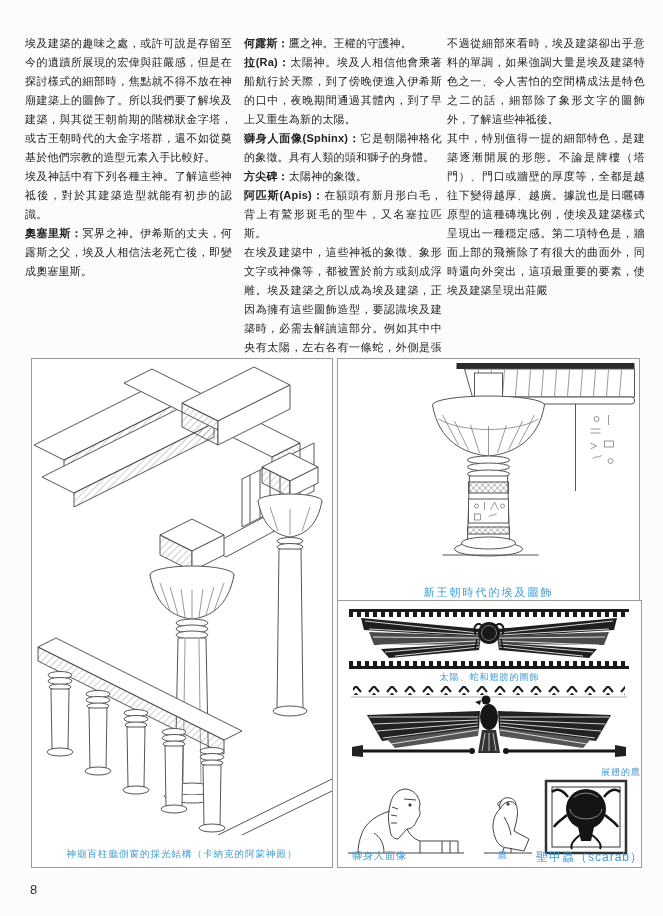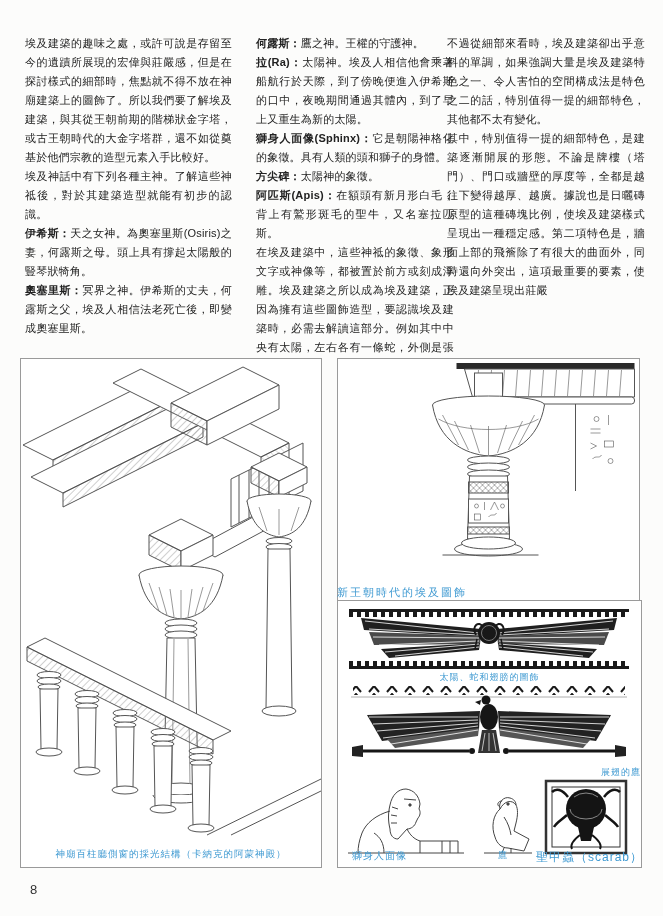--- a/index.html
+++ b/index.html
@@ -2,56 +2,55 @@
 <html><head>
 <meta charset="utf-8">
 <style>
   html,body{margin:0;padding:0;}
   body{font-family:"Liberation Sans","DejaVu Sans",sans-serif;background:#e8e8e8;}
   .page{position:relative;width:663px;height:916px;background:#fcfcfb;overflow:hidden;margin:0 auto;}
   .col{position:absolute;top:34px;font-size:11px;line-height:19px;color:#222;text-align:justify;letter-spacing:0.2px;}
   .col p{margin:0;}
   .col .lead{font-weight:bold;}
   #col1{left:25px;width:207px;}
-  #col2{left:256px;width:198px;}
+  #col2{left:244px;width:198px;}
   #col3{left:447px;width:198px;}
   .figbox{position:absolute;background:#fff;border:1px solid #9a9a9a;box-sizing:border-box;}
-  #fig-left{left:20px;top:358px;width:302px;height:510px;font-family:Liberation Serif, serif;}
+  #fig-left{left:31px;top:358px;width:302px;height:510px;font-family:Liberation Serif, serif;}
   #fig-col{left:337px;top:358px;width:303px;height:276px;}
   #fig-deco{left:337px;top:600px;width:305px;height:268px;}
   .caption{position:absolute;color:#3f9ad2;font-size:9.5px;letter-spacing:1px;white-space:nowrap;}
   .cap-center{left:0;right:0;text-align:center;}
-  #section-heading{position:absolute;left:337px;top:585px;width:303px;text-align:left;color:#3f9ad2;font-size:11px;letter-spacing:2px;}
+  #section-heading{position:absolute;left:337px;top:585px;width:303px;text-align:center;color:#3f9ad2;font-size:11px;letter-spacing:2px;}
   #page-num{position:absolute;left:30px;top:882px;font-size:13px;color:#333;}
   .deco-item{position:absolute;}
   svg{display:block;}
 </style>
 </head>
 <body>
 
 <div class="page">
 
   <div class="col" id="col1">
     <p><span>埃及建築的趣味之處，或許可說是存留至今的遺蹟所展現的宏偉與莊嚴感，但是在探討樣式的細部時，焦點就不得不放在神廟建築上的圖飾了。所以我們要了解埃及建築，與其從王朝前期的階梯狀金字塔，或古王朝時代的大金字塔群，還不如從奠基於他們宗教的造型元素入手比較好。</span></p>
     <p><span>埃及神話中有下列各種主神。了解這些神祗後，對於其建築造型就能有初步的認識。</span></p>
-    <p><span class="lead">伊希斯：</span><span>天之女神。為奧塞里斯(Osiris)之妻，何露斯之母。頭上具有撐起太陽般的豎琴狀犄角。</span></p>
     <p><span class="lead">奧塞里斯：</span><span>冥界之神。伊希斯的丈夫，何露斯之父，埃及人相信法老死亡後，即變成奧塞里斯。</span></p>
   </div>
 
   <div class="col" id="col2">
     <p><span class="lead">何露斯：</span><span>鷹之神。王權的守護神。</span></p>
     <p><span class="lead">拉(Ra)：</span><span>太陽神。埃及人相信他會乘著船航行於天際，到了傍晚便進入伊希斯的口中，夜晚期間通過其體內，到了早上又重生為新的太陽。</span></p>
     <p><span class="lead">獅身人面像(Sphinx)：</span><span>它是朝陽神格化的象徵。具有人類的頭和獅子的身體。</span></p>
     <p><span class="lead">方尖碑：</span><span>太陽神的象徵。</span></p>
     <p><span class="lead">阿匹斯(Apis)：</span><span>在額頭有新月形白毛，背上有鷲形斑毛的聖牛，又名塞拉匹斯。</span></p>
     <p><span>在埃及建築中，這些神祗的象徵、象形文字或神像等，都被置於前方或刻成浮雕。埃及建築之所以成為埃及建築，正因為擁有這些圖飾造型，要認識埃及建築時，必需去解讀這部分。例如其中中央有太陽，左右各有一條蛇，外側是張開羽翼的圖</span></p>
   </div>
 
   <div class="col" id="col3">
-    <p><span>不過從細部來看時，埃及建築卻出乎意料的單調，如果強調大量是埃及建築特色之一、令人害怕的空間構成法是特色之二的話，特別值得一提的細部特色，其他都不太有變化。</span></p>
+    <p><span>不過從細部來看時，埃及建築卻出乎意料的單調，如果強調大量是埃及建築特色之一、令人害怕的空間構成法是特色之二的話，細部除了象形文字的圖飾外，了解這些神祗後。</span></p>
     <p><span>其中，特別值得一提的細部特色，是建築逐漸開展的形態。不論是牌樓（塔門）、門口或牆壁的厚度等，全都是越往下變得越厚、越廣。據說也是日曬磚原型的這種磚塊比例，使埃及建築樣式呈現出一種穩定感。第二項特色是，牆面上部的飛簷除了有很大的曲面外，同時還向外突出，這項最重要的要素，使埃及建築呈現出莊嚴</span></p>
   </div>
 
   <div class="figbox" id="fig-left">
     <svg viewBox="0 0 300 478" width="300" height="478">
       <defs>
         <pattern id="h1" patternUnits="userSpaceOnUse" width="5" height="5" patternTransform="rotate(45)">
             <line x1="0" y1="0" x2="0" y2="5" stroke="#888" stroke-width="0.8"></line>
           </pattern>
         <pattern id="h2" patternUnits="userSpaceOnUse" width="5" height="5" patternTransform="rotate(-45)">

